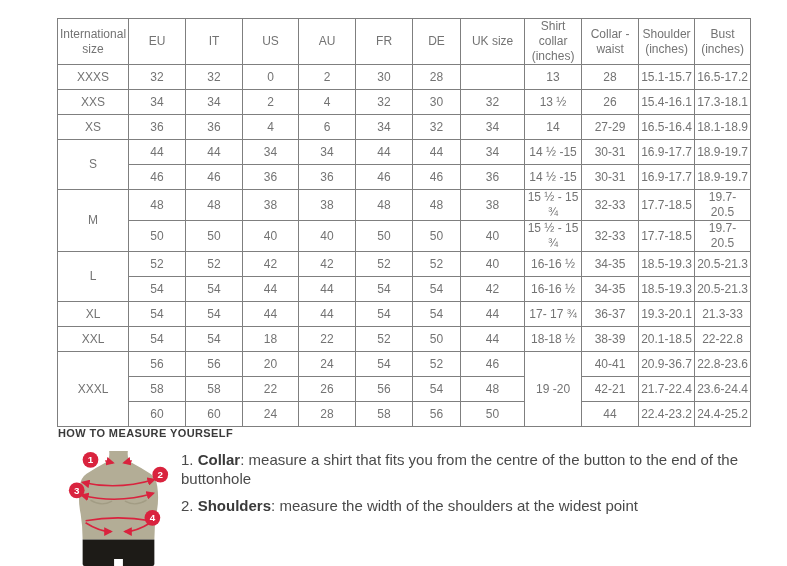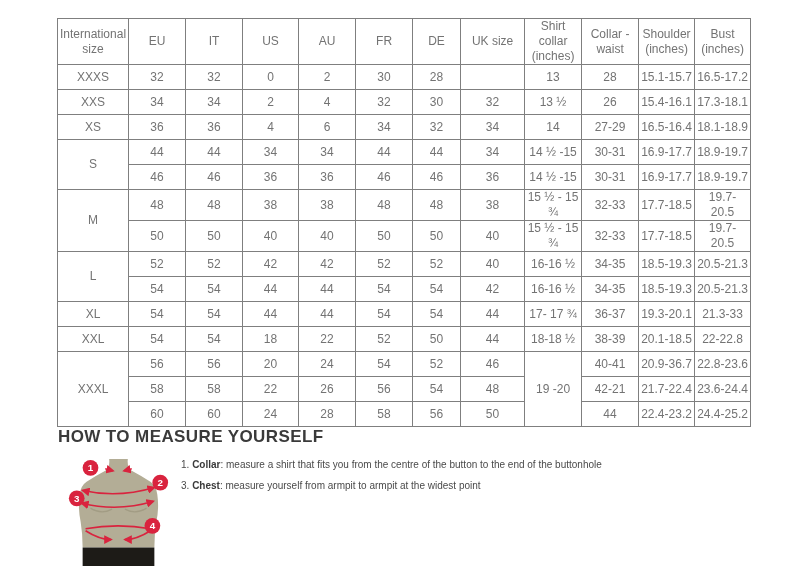--- a/index.html
+++ b/index.html
@@ -15,26 +15,26 @@
     border:1px solid #7f7f7f;
     text-align:center;vertical-align:middle;
     padding:0 2px;font-weight:normal;
     white-space:normal;line-height:1.25;
   }
   table.size-table thead th{height:37px;font-size:12px;}
   table.size-table td{height:24px;font-size:12px;}
 
   .measure{position:absolute;left:57px;top:427px;width:710px;}
   .measure h2{
-    margin:0 0 10px 1px;font-size:17px;font-weight:bold;
+    margin:0 0 10px 1px;font-size:11px;font-weight:bold;
     letter-spacing:.4px;color:#3a3a3a;
   }
   .measure-body{display:flex;align-items:flex-start;}
   svg.mannequin{display:block;margin-left:5px;flex:0 0 auto;}
-  ol.steps{list-style:none;margin:2px 0 0 0;padding:0 0 0 6px;font-size:10px;color:#4a4a4a;}
+  ol.steps{list-style:none;margin:2px 0 0 0;padding:0 0 0 6px;font-size:15px;color:#4a4a4a;}
   ol.steps li{margin:0 0 8px 0;line-height:1.25;}
   ol.steps b{color:#3a3a3a;}
 </style>
 </head>
 <body>
 
 <div class="page">
 
   <table class="size-table">
     <colgroup id="cols">
@@ -292,17 +292,17 @@
           <text x="100" y="29.5" fill="#ffffff">2</text>
           <circle cx="15" cy="42" r="8" fill="#d9233e"></circle>
           <text x="15" y="45.5" fill="#ffffff">3</text>
           <circle cx="92" cy="70" r="8" fill="#d9233e"></circle>
           <text x="92" y="73.5" fill="#ffffff">4</text>
         </g>
       </svg>
 
       <ol id="steps" class="steps">
           <li><span>1. </span><b>Collar</b><span>: measure a shirt that fits you from the centre of the button to the end of the buttonhole</span></li>
-          <li><span>3. </span><b>Chest</b><span>: measure yourself from armpit to armpit at the widest point</span></li>
+          <li><span>2. </span><b>Shoulders</b><span>: measure the width of the shoulders at the widest point</span></li>
         </ol>
     </div>
   </section>
 </div>
 
 </body></html>

